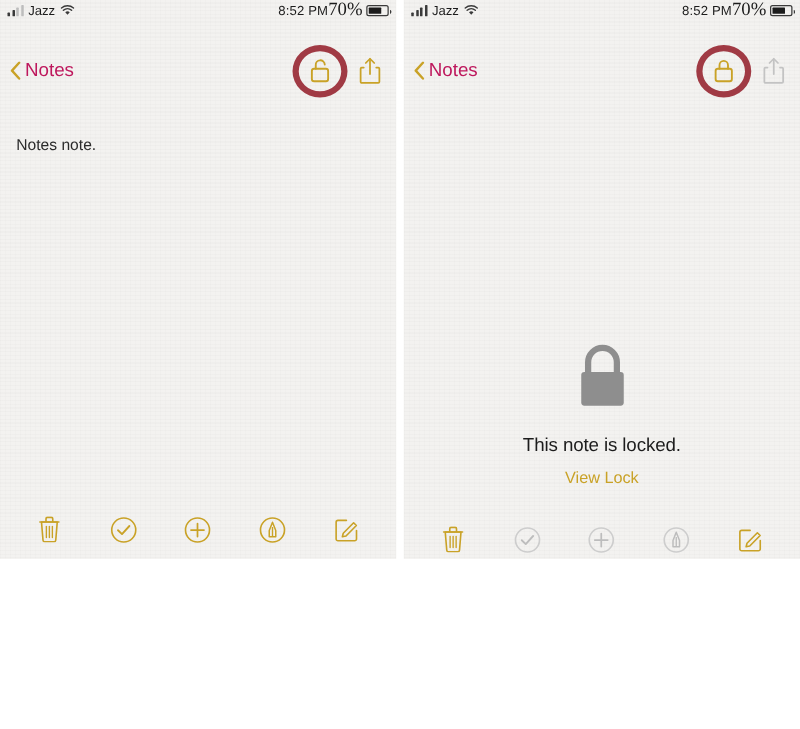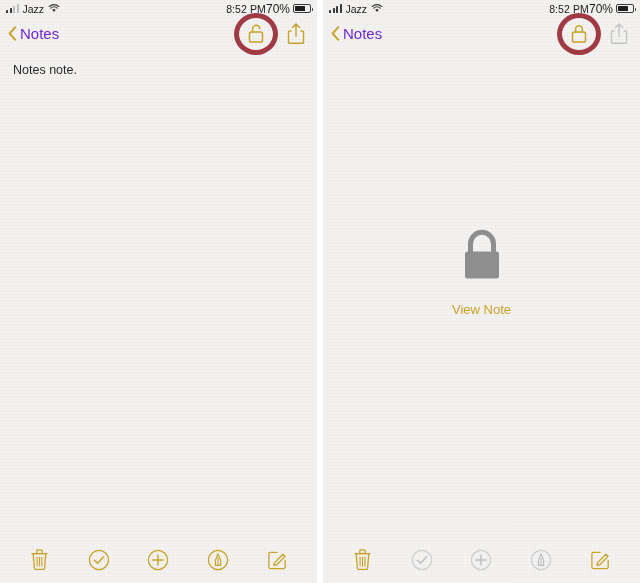--- a/index.html
+++ b/index.html
@@ -9,24 +9,25 @@
     font-family:"Liberation Sans", sans-serif;
     overflow:hidden;
   }
   .screens {
     display:flex;
     width:640px; height:583px;
     background:#ffffff;
   }
   .phone {
     position:relative;
-    width:317px; height:583px;
+    width:317px; height:447px;
     background:#f3f2f0;
     display:flex; flex-direction:column;
     overflow:hidden;
+    gap:23px;
   }
   .gap { width:6px; height:583px; background:#ffffff; flex:0 0 6px; }
 
   
   .phone::before {
     content:"";
     position:absolute; inset:0;
     background-image:
       repeating-linear-gradient(0deg, rgba(0,0,0,0.016) 0px, rgba(0,0,0,0.016) 1px, rgba(255,255,255,0.02) 1px, rgba(255,255,255,0.02) 3px),
       repeating-linear-gradient(90deg, rgba(0,0,0,0.012) 0px, rgba(0,0,0,0.012) 1px, rgba(255,255,255,0.02) 1px, rgba(255,255,255,0.02) 4px);
@@ -48,41 +49,41 @@
   .sb-right { display:flex; align-items:center; gap:3px; }
   .bars { display:flex; align-items:flex-end; gap:1.5px; height:9px; }
   .bars i { width:2px; background:#3a3a3a; border-radius:0.5px; display:block; }
   .bars i:nth-child(1){ height:3px; }
   .bars i:nth-child(2){ height:5px; }
   .bars i:nth-child(3){ height:7px; }
   .bars i:nth-child(4){ height:9px; }
   .bars.weak i:nth-child(3), .bars.weak i:nth-child(4){ background:#bdbdbd; }
   .carrier { font-size:10.5px; color:#1c1c1c; }
   .wifi { width:12px; height:9px; }
-  .batt-pct { font-size:12px; }
+  .batt-pct { font-size:15px;font-family:Liberation Serif, serif; }
   .batt {
     width:18px; height:9px;
     border:1px solid #3a3a3a; border-radius:2px;
     position:relative; padding:1px;
   }
   .batt::after {
     content:""; position:absolute; right:-3px; top:2.5px;
     width:1.5px; height:3px; background:#3a3a3a; border-radius:0 1px 1px 0;
   }
   .batt span { display:block; height:100%; background:#1c1c1c; border-radius:0.5px; }
 
   
   .navbar {
     height:33px; flex:0 0 33px;
     display:flex; align-items:center;
     padding:0 8px;
   }
   .back {
     display:flex; align-items:center; gap:3px;
-    color:#6d28d9; font-size:15px;justify-content:space-between;
+    color:#be185d; font-size:15px;justify-content:space-between;
   }
   .chev { width:9px; height:15px; }
   .nav-spacer { flex:1; }
   .nav-actions { display:flex; align-items:center; gap:14px; position:relative; }
   .icon-btn { width:26px; height:28px; display:flex; align-items:center; justify-content:center; position:relative; }
   .annot-circle {
     position:absolute;
     left:50%; top:50%;
     transform:translate(-50%,-50%);
     width:44px; height:42px;
@@ -269,21 +270,22 @@
           </svg>
         </div>
       </div>
     </div>
 
     <div class="locked-body">
       <svg class="big-lock" width="50" height="58" viewBox="0 0 50 58">
         <path d="M13.5 24 V15.8 A11.5 11.5 0 0 1 36.5 15.8 V24" stroke="#8e8e8e" stroke-width="5" fill="none" stroke-linecap="round"></path>
         <rect x="8" y="23.5" width="34" height="27" rx="2.5" fill="#8e8e8e"></rect>
       </svg>
-      <div class="view-link">View Note</div>
+      <div class="locked-msg">This note is locked.</div>
+      <div class="view-link">View Lock</div>
     </div>
 
     <div class="toolbar">
       <div class="tb-item">
         <svg width="17" height="21" viewBox="0 0 17 21">
           <path d="M2.2 4.6 H14.8 L13.6 19.2 A1.3 1.3 0 0 1 12.3 20.4 H4.7 A1.3 1.3 0 0 1 3.4 19.2 Z" stroke="#c9a227" stroke-width="1.3" fill="none" stroke-linejoin="round"></path>
           <path d="M0.9 4.6 H16.1" stroke="#c9a227" stroke-width="1.3" stroke-linecap="round"></path>
           <path d="M5.8 4.6 V1.9 A1 1 0 0 1 6.8 0.9 H10.2 A1 1 0 0 1 11.2 1.9 V4.6" stroke="#c9a227" stroke-width="1.3" fill="none"></path>
           <path d="M6.1 8.2 V17" stroke="#c9a227" stroke-width="1.1" stroke-linecap="round"></path>
           <path d="M8.5 8.2 V17" stroke="#c9a227" stroke-width="1.1" stroke-linecap="round"></path>

